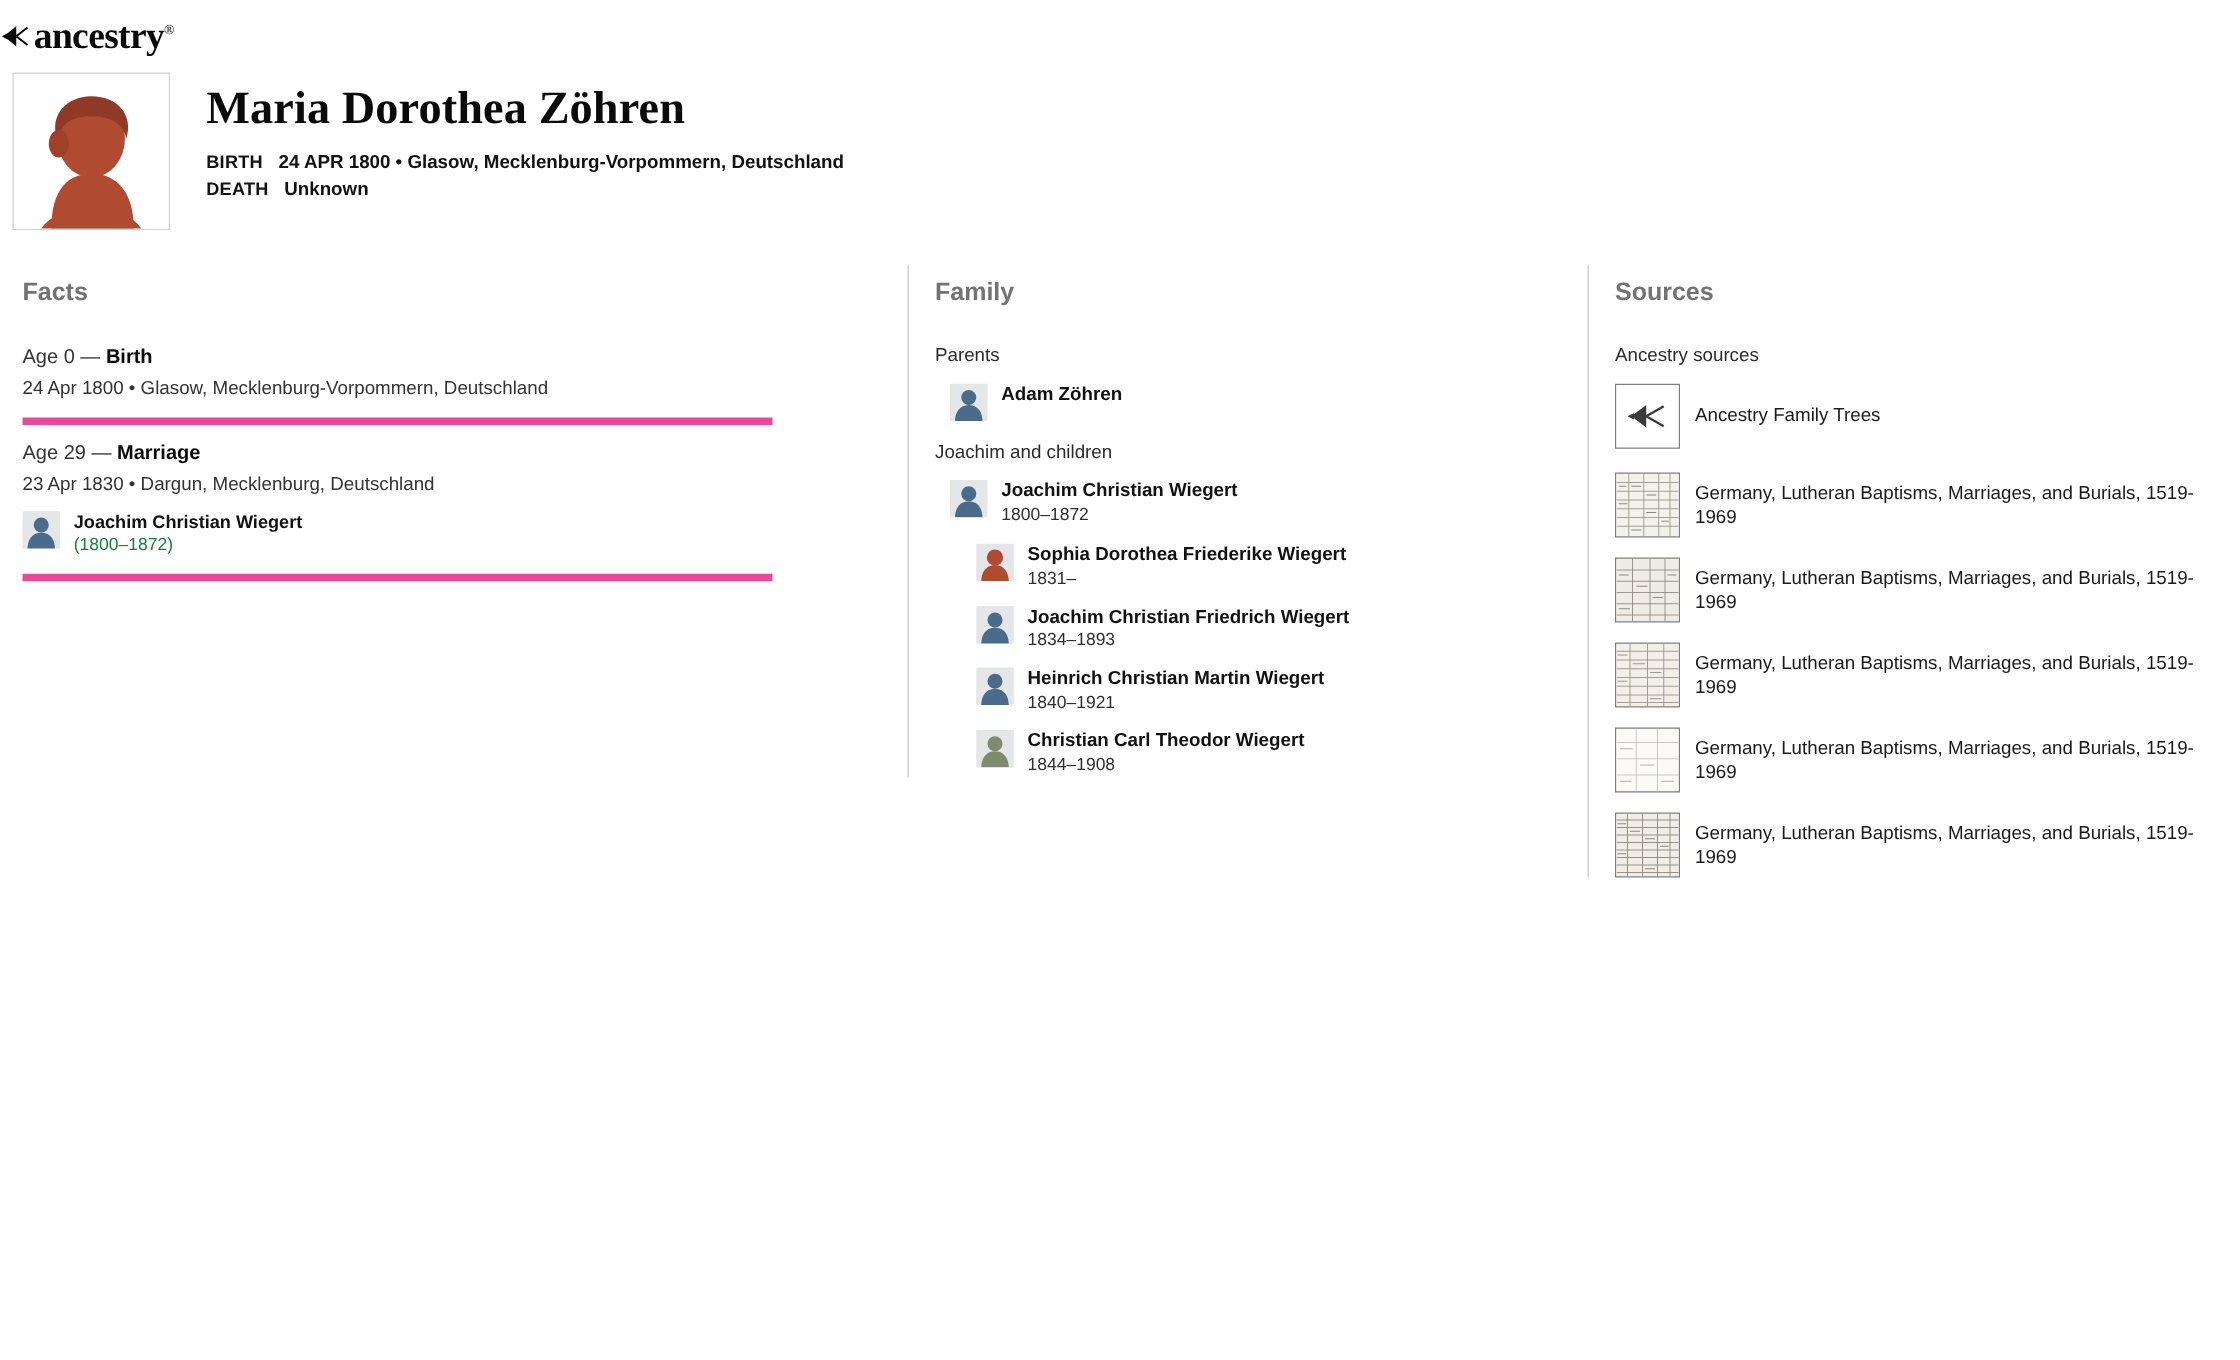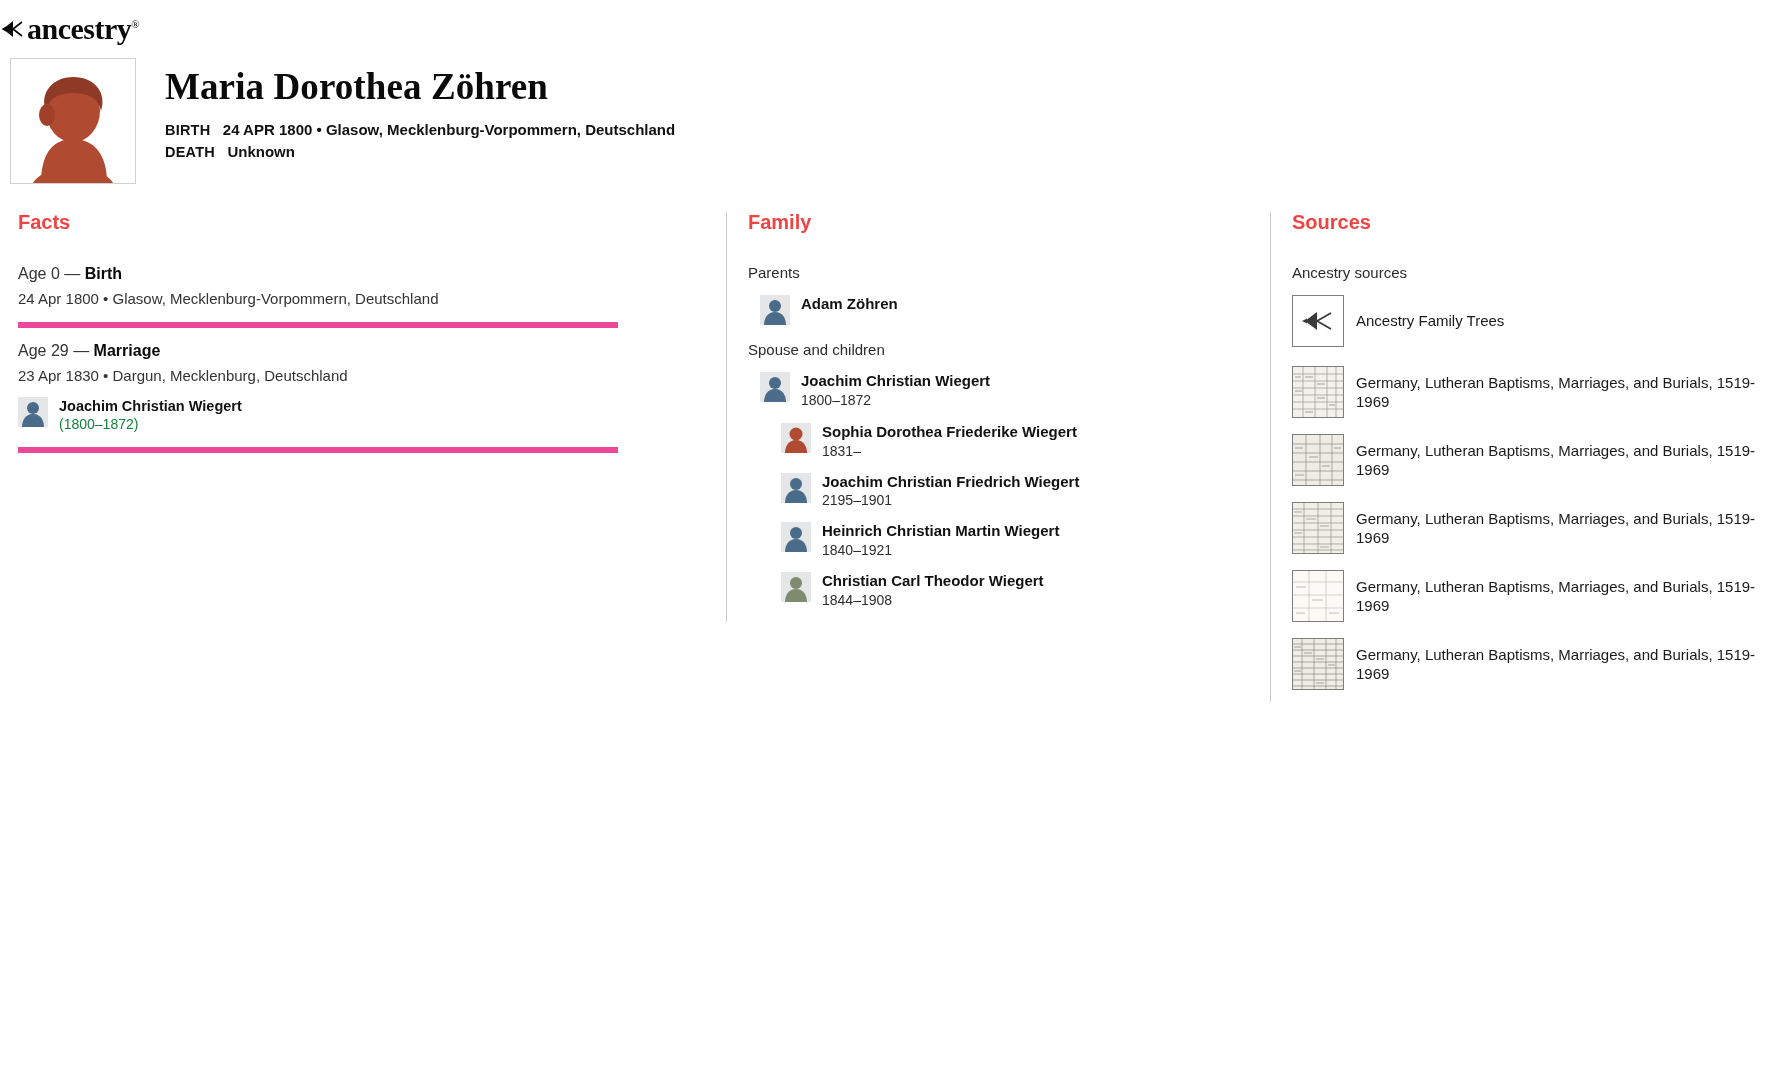--- a/index.html
+++ b/index.html
@@ -83,22 +83,22 @@
     position: absolute;
     width: 1px;
     background: #c9c9c9;
   }
   .div-1 { left: 726px; top: 212px; height: 410px; }
   .div-2 { left: 1270px; top: 212px; height: 490px; }
 
   .col-title {
     font-size: 20px;
     font-weight: 700;
-    color: #ef4444;
-    margin: 0 0 32px 0;
+    color: #737373;
+    margin: 12px 0 32px 0;
     line-height: 1;
   }
   .sub-label {
     font-size: 15px;
     color: #2b2b2b;
     margin: 0 0 14px 0;
   }
 
   
   .fact {
@@ -281,21 +281,21 @@
           <rect width="30" height="30" fill="#e4e6e8"></rect>
           <path d="M15 17 C7 17 4 24 4 30 L26 30 C26 24 23 17 15 17 Z" fill="#4a6b8a"></path>
           <circle cx="15" cy="11" r="6" fill="#4a6b8a"></circle>
         </svg>
       </span>
       <span>
         <span class="pname">Adam Zöhren</span>
       </span>
     </div>
 
-    <div class="sub-label spouse-label">Spouse and children</div>
+    <div class="sub-label spouse-label">Joachim and children</div>
 
     <div class="fam-person">
       <span class="av">
         <svg width="30" height="30" viewBox="0 0 30 30">
           <rect width="30" height="30" fill="#e4e6e8"></rect>
           <path d="M15 17 C7 17 4 24 4 30 L26 30 C26 24 23 17 15 17 Z" fill="#4a6b8a"></path>
           <circle cx="15" cy="11" r="6" fill="#4a6b8a"></circle>
         </svg>
       </span>
       <span>
@@ -323,21 +323,21 @@
       <div class="fam-person">
         <span class="av">
           <svg width="30" height="30" viewBox="0 0 30 30">
             <rect width="30" height="30" fill="#e4e6e8"></rect>
             <path d="M15 17 C7 17 4 24 4 30 L26 30 C26 24 23 17 15 17 Z" fill="#4a6b8a"></path>
             <circle cx="15" cy="11" r="6" fill="#4a6b8a"></circle>
           </svg>
         </span>
         <span>
           <span class="pname">Joachim Christian Friedrich Wiegert</span><br>
-          <span class="pdates">2195–1901</span>
+          <span class="pdates">1834–1893</span>
         </span>
       </div>
 
       <div class="fam-person">
         <span class="av">
           <svg width="30" height="30" viewBox="0 0 30 30">
             <rect width="30" height="30" fill="#e4e6e8"></rect>
             <path d="M15 17 C7 17 4 24 4 30 L26 30 C26 24 23 17 15 17 Z" fill="#4a6b8a"></path>
             <circle cx="15" cy="11" r="6" fill="#4a6b8a"></circle>
           </svg>

